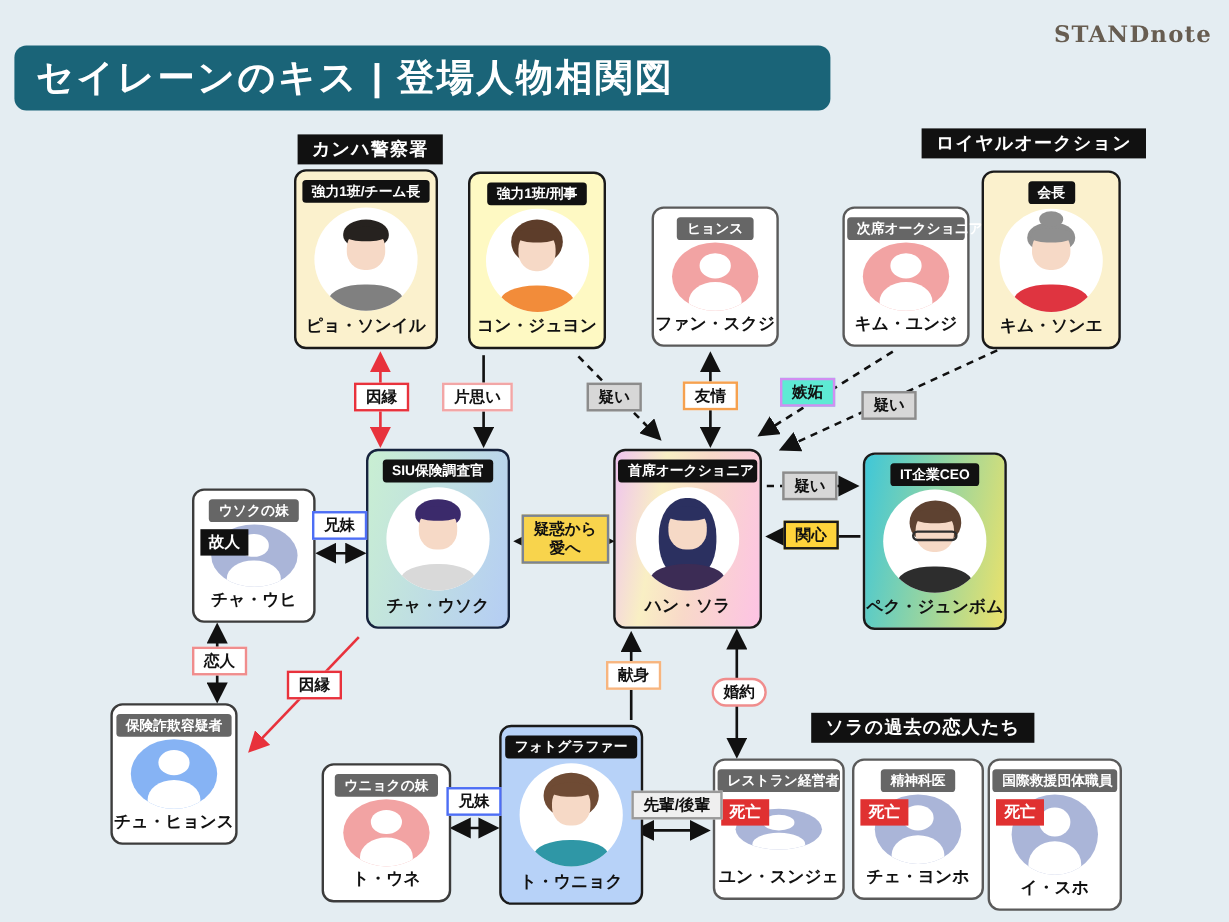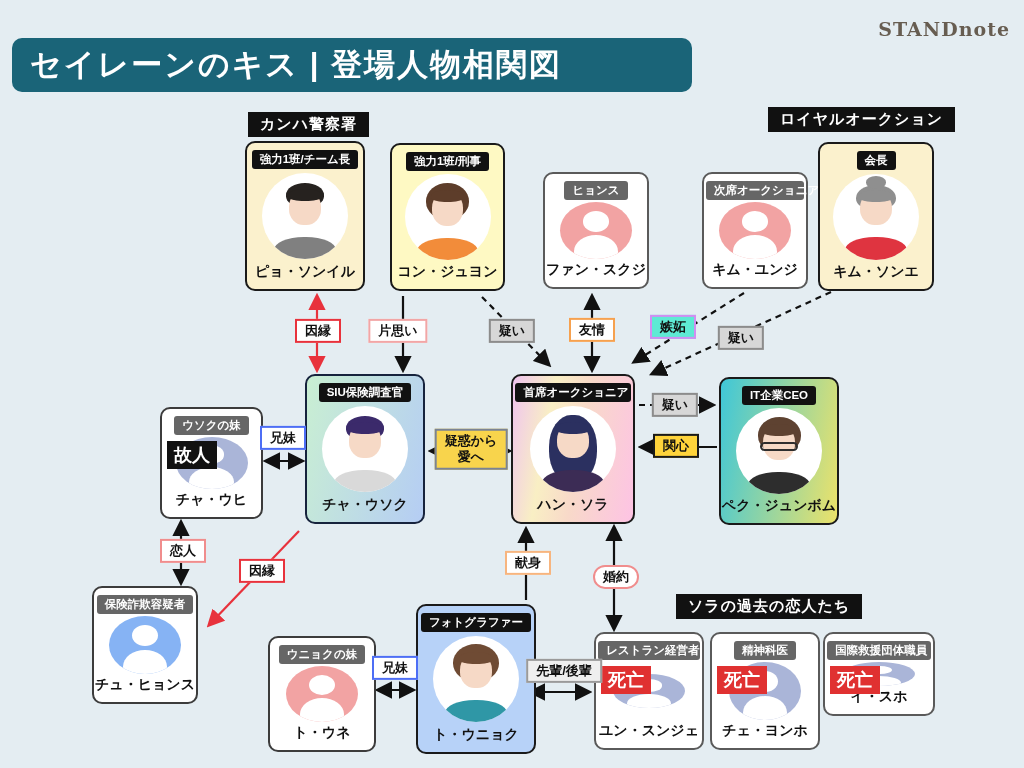--- a/index.html
+++ b/index.html
@@ -21,21 +21,21 @@
     padding:3px 12px;white-space:nowrap;letter-spacing:1px;}
 
   
   .card{position:absolute;z-index:2;border:2px solid #a16207;border-radius:10px;box-sizing:border-box;
     display:flex;flex-direction:column;align-items:center;justify-content:space-between;}
   .role{margin-top:7px;font-size:11.5px;font-weight:bold;padding:2px 8px;border-radius:3px;
     white-space:nowrap;max-width:96%;box-sizing:border-box;}
   .role.dark{background:#111111;color:#ffffff;}
   .role.gray{background:#666666;color:#ffffff;}
   .nm{font-size:14px;font-weight:bold;color:#111;margin-bottom:8px;white-space:nowrap;}
-  .st-badge{position:absolute;left:5px;top:32px;z-index:4;font-size:18px;font-weight:bold;
+  .st-badge{position:absolute;left:5px;top:32px;z-index:4;font-size:13px;font-weight:bold;
     padding:2px 7px;white-space:nowrap;}
 
   
   .g-av{position:relative;width:72px;height:72px;border-radius:50%;overflow:hidden;margin:2px 0;}
   .g-head{position:absolute;left:32%;top:16%;width:36%;height:36%;background:#fff;border-radius:50%;}
   .g-body{position:absolute;left:19%;top:58%;width:62%;height:58%;background:#fff;border-radius:50%;}
 
   
   .p-av{position:relative;width:86px;height:86px;border-radius:50%;background:#fff;overflow:hidden;margin:2px 0;}
   .p-hair{position:absolute;border-radius:50% 50% 45% 45%;}
@@ -216,21 +216,21 @@
     </div>
     <div class="card" style="left: 710px; top: 632px; width: 110px; height: 118px; background: rgb(255, 255, 255); border-color: rgb(90, 90, 90);">
       <div class="role gray">精神科医</div>
       <div class="g-av" style="background:#aab5d8">
         <div class="g-head"></div>
         <div class="g-body"></div>
       </div>
       <div class="nm">チェ・ヨンホ</div>
       <div class="st-badge" style="background:#e03131;color:#ffffff">死亡</div>
     </div>
-    <div class="card" style="left: 823px; top: 632px; width: 112px; height: 84px; background: rgb(255, 255, 255); border-color: rgb(90, 90, 90);">
+    <div class="card" style="left: 823px; top: 632px; width: 112px; height: 127px; background: rgb(255, 255, 255); border-color: rgb(90, 90, 90);">
       <div class="role gray">国際救援団体職員</div>
       <div class="g-av" style="background:#aab5d8">
         <div class="g-head"></div>
         <div class="g-body"></div>
       </div>
       <div class="nm">イ・スホ</div>
       <div class="st-badge" style="background:#e03131;color:#ffffff">死亡</div>
     </div>
     <div class="rel" style="left: 318px; top: 331px; border-color: rgb(232, 50, 60); background: rgb(255, 255, 255);">因縁</div>
     <div class="rel" style="left: 398px; top: 331px; border-color: rgb(242, 166, 166); background: rgb(255, 255, 255);">片思い</div>

